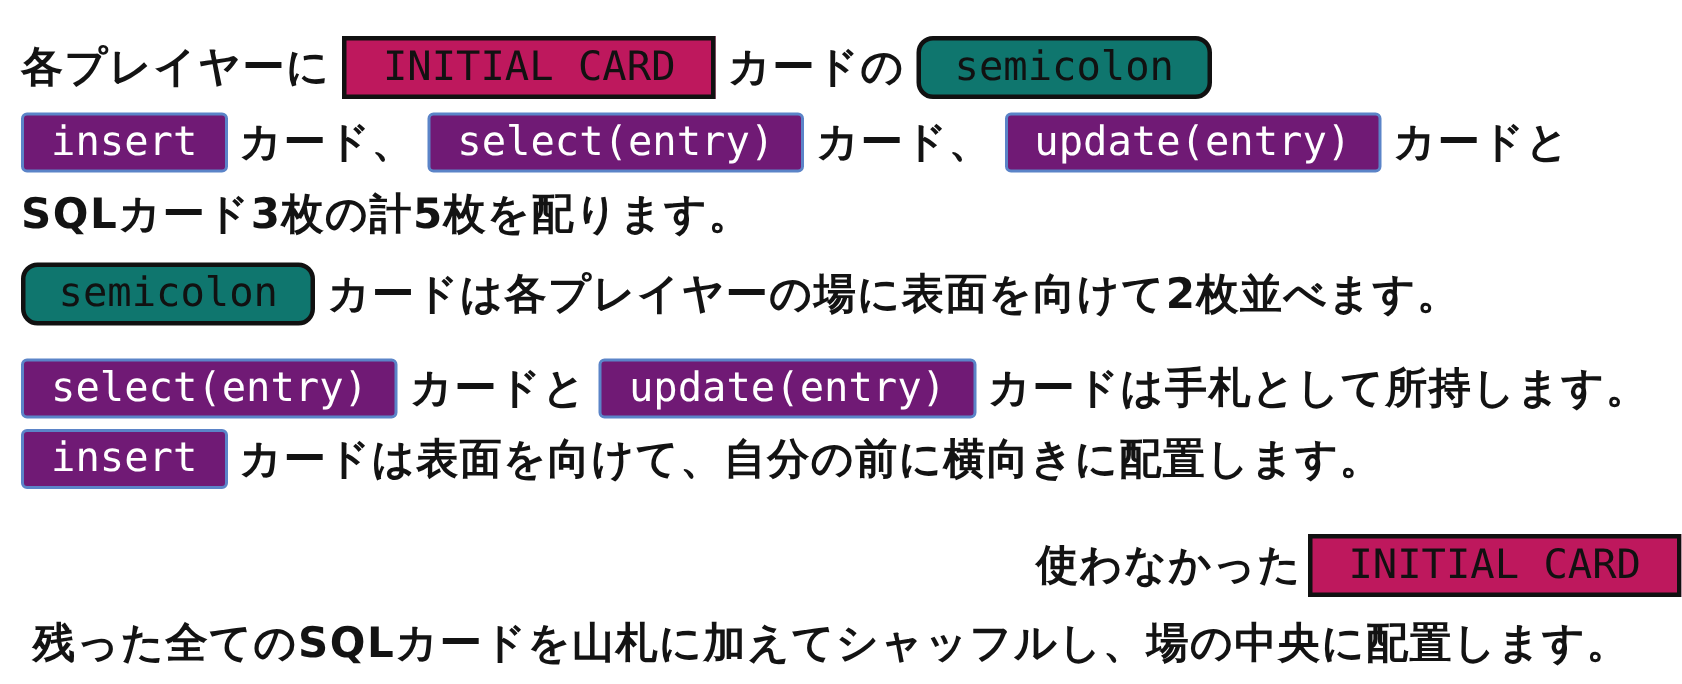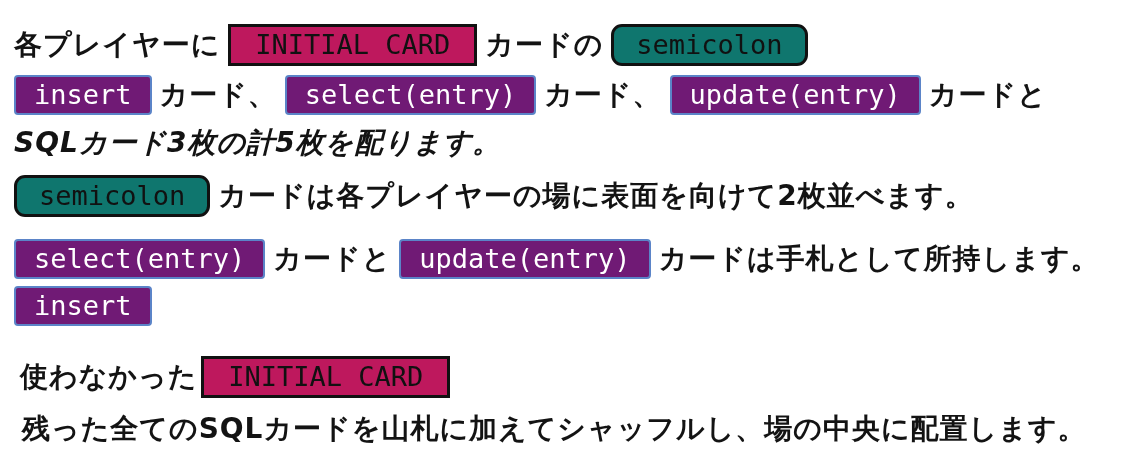--- a/index.html
+++ b/index.html
@@ -52,27 +52,27 @@
   .badge-white-square{
     background:#be185d;
     border:3px solid #111111;
     color:#111111;
     border-radius:0;
     padding:0 24px;
   }
   
   .row:nth-child(1){margin-top:16px;}
   .row:nth-child(2){margin-top:9px;}
-  .row:nth-child(3){margin-top:8px;font-style:italic;}
+  .row:nth-child(3){margin-top:8px;}
   .row:nth-child(4){margin-top:12px;}
   .row:nth-child(5){margin-top:22px;}
   .row:nth-child(6){margin-top:7px;}
   .row:nth-child(7){margin-top:30px;}
   .row:nth-child(8){margin-top:11px;padding-left:8px;}
-  .row:nth-child(7){padding-left:6px;}
+  .row:nth-child(7){padding-left:6px;justify-content:flex-end;}
   .row:nth-child(7){gap:4px;}
 </style>
 </head>
 <body>
 
 <div id="doc">
     <div class="row">
       <span class="jp">各プレイヤーに</span>
       <span class="badge badge-white-square">INITIAL CARD</span>
       <span class="jp">カードの</span>
@@ -94,20 +94,21 @@
       <span class="jp">カードは各プレイヤーの場に表面を向けて2枚並べます。</span>
     </div>
     <div class="row">
       <span class="badge badge-blue">select(entry)</span>
       <span class="jp">カードと</span>
       <span class="badge badge-blue">update(entry)</span>
       <span class="jp">カードは手札として所持します。</span>
     </div>
     <div class="row">
       <span class="badge badge-blue">insert</span>
+      <span class="jp">カードは表面を向けて、自分の前に横向きに配置します。</span>
     </div>
     <div class="row">
       <span class="jp">使わなかった</span>
       <span class="badge badge-white-square">INITIAL CARD</span>
     </div>
     <div class="row">
       <span class="jp">残った全てのSQLカードを山札に加えてシャッフルし、場の中央に配置します。</span>
     </div>
   </div>
 

